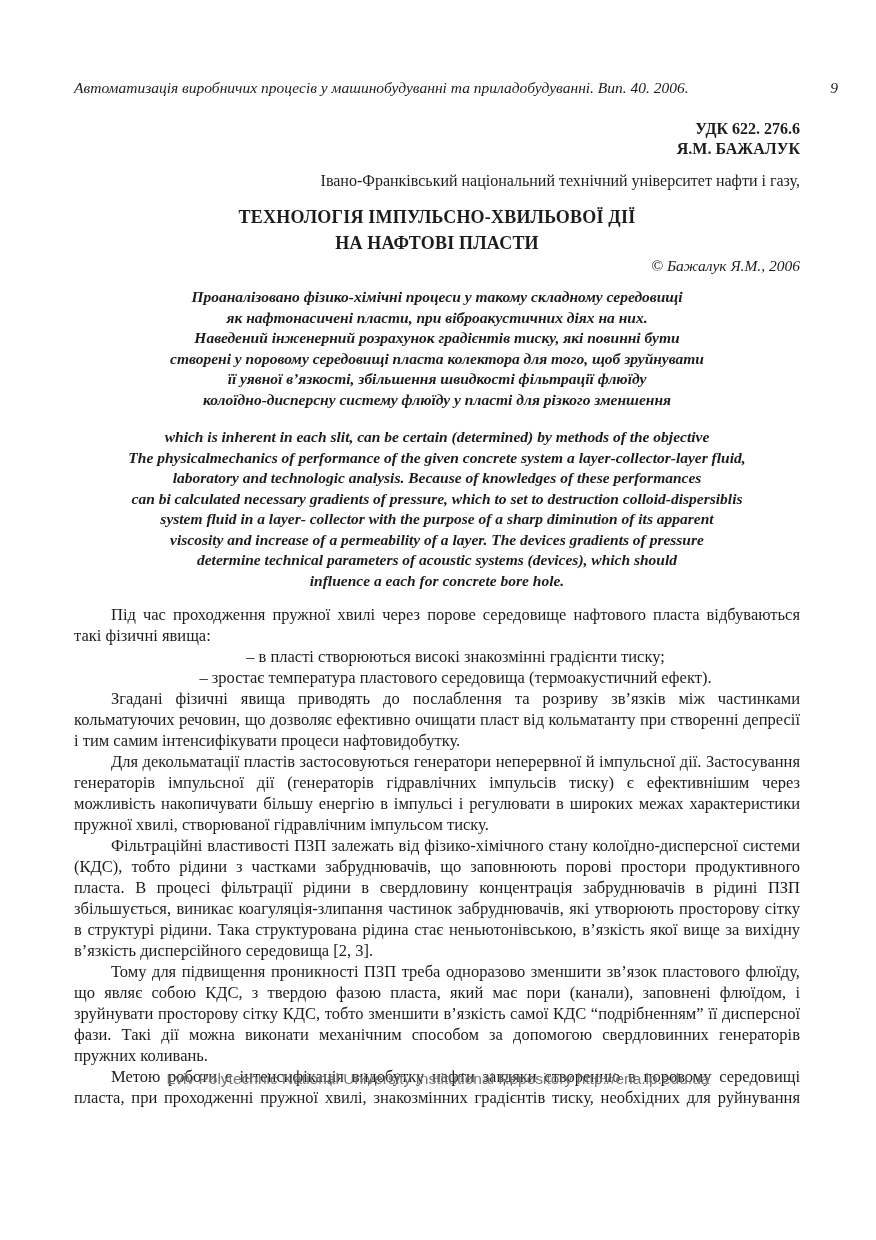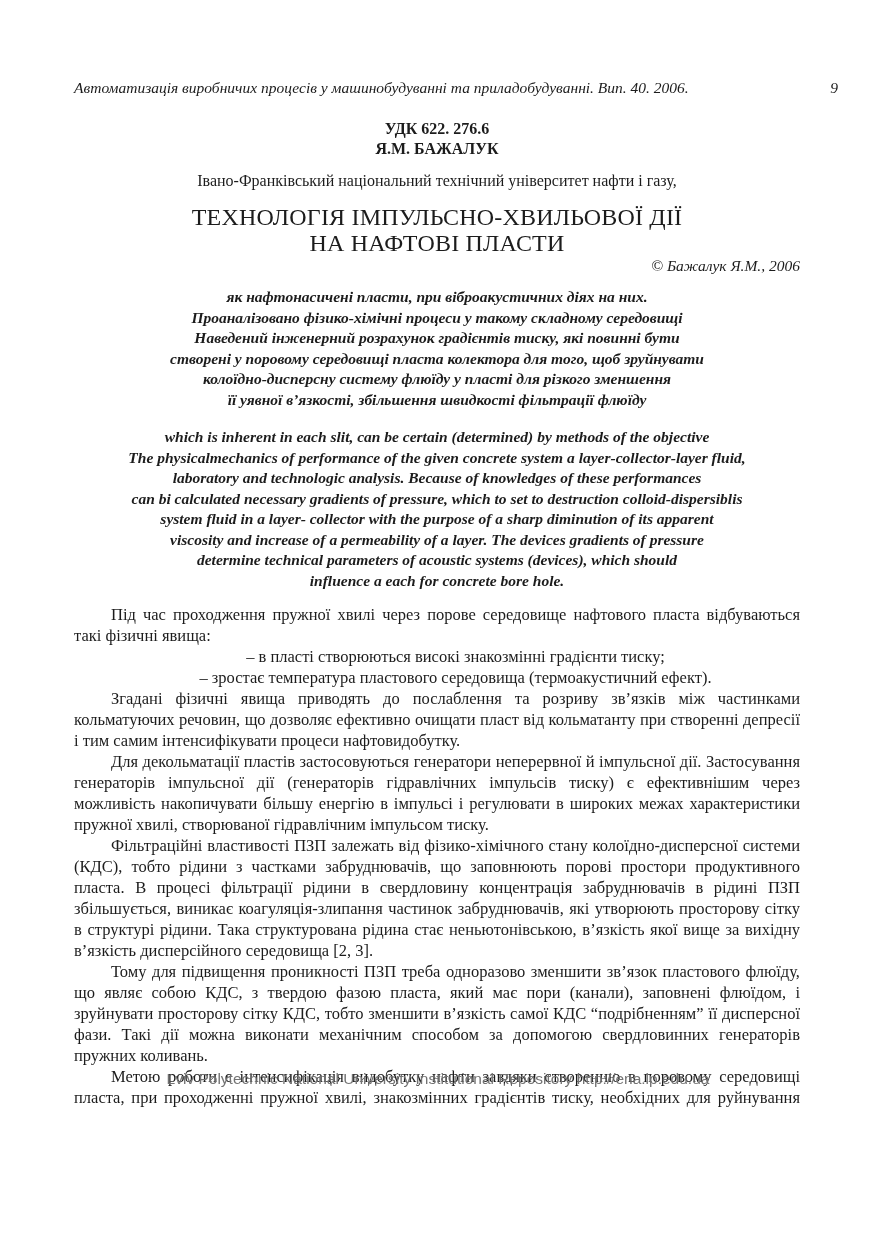--- a/index.html
+++ b/index.html
@@ -21,36 +21,36 @@
     justify-content: space-between;
     align-items: baseline;
     font-style: italic;
     font-size: 15.5px;
     line-height: 19px;
     margin-right: -38px;
   }
   .header-journal { flex: 1; }
   .header-page-num { padding-left: 30px; font-style: italic; }
   .meta-block {
-    text-align: center;
+    text-align: right;
     font-weight: bold;
     font-size: 16px;
     line-height: 20px;
     margin-top: 22px;
   }
   .affiliation {
-    text-align: center;
+    text-align: right;
     font-size: 16px;
     margin-top: 12px;
     line-height: 20px;
   }
   .article-title {
     text-align: center;
-    font-weight: normal;
-    font-size: 24px;
+    font-weight: bold;
+    font-size: 18px;
     line-height: 26px;
     margin-top: 13px;
     letter-spacing: 0.2px;
   }
   .copyright {
     text-align: right;
     font-style: italic;
     font-size: 15.5px;
     line-height: 19px;
   }
@@ -101,26 +101,26 @@
     <div class="affiliation">Івано-Франківський національний технічний університет нафти і газу,</div>
 
     <div class="article-title">
       <div>ТЕХНОЛОГІЯ ІМПУЛЬСНО-ХВИЛЬОВОЇ ДІЇ</div>
       <div>НА НАФТОВІ ПЛАСТИ</div>
     </div>
 
     <div class="copyright">© Бажалук Я.М., 2006</div>
 
     <div class="abstract abstract-uk">
+      <div>Проаналізовано фізико-хімічні процеси у такому складному середовищі</div>
       <div>як нафтонасичені пласти, при віброакустичних діях на них.</div>
-      <div>Проаналізовано фізико-хімічні процеси у такому складному середовищі</div>
       <div>Наведений інженерний розрахунок градієнтів тиску, які повинні бути</div>
       <div>створені у поровому середовищі пласта колектора для того, щоб зруйнувати</div>
+      <div>її уявної в’язкості, збільшення швидкості фільтрації флюїду</div>
       <div>колоїдно-дисперсну систему флюїду у пласті для різкого зменшення</div>
-      <div>її уявної в’язкості, збільшення швидкості фільтрації флюїду</div>
     </div>
 
     <div class="abstract abstract-en">
       <div>which is inherent in each slit, can be certain (determined) by methods of the objective</div>
       <div>The physicalmechanics of performance of the given concrete system a layer-collector-layer fluid,</div>
       <div>laboratory and technologic analysis. Because of knowledges of these performances</div>
       <div>can bi calculated necessary gradients of pressure, which to set to destruction colloid-dispersiblis</div>
       <div>system fluid in a layer- collector with the purpose of a sharp diminution of its apparent</div>
       <div>viscosity and increase of a permeability of a layer. The devices gradients of pressure</div>
       <div>determine technical parameters of acoustic systems (devices), which should</div>

